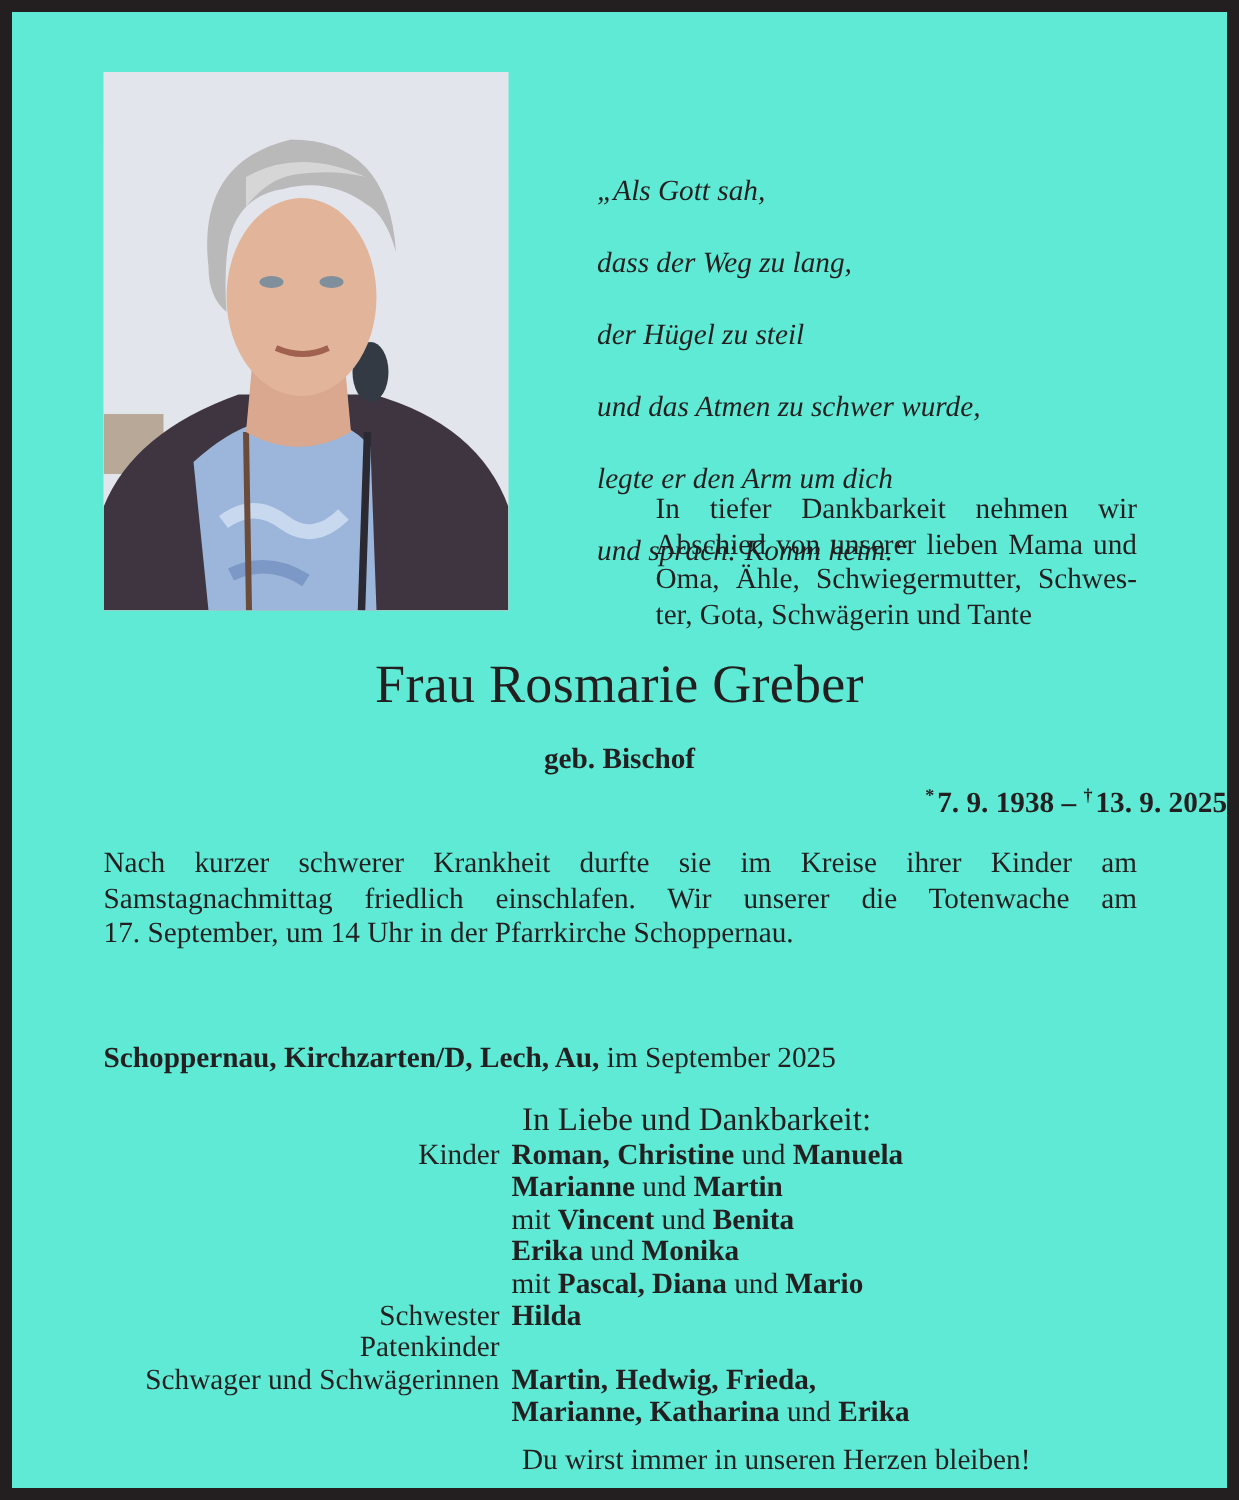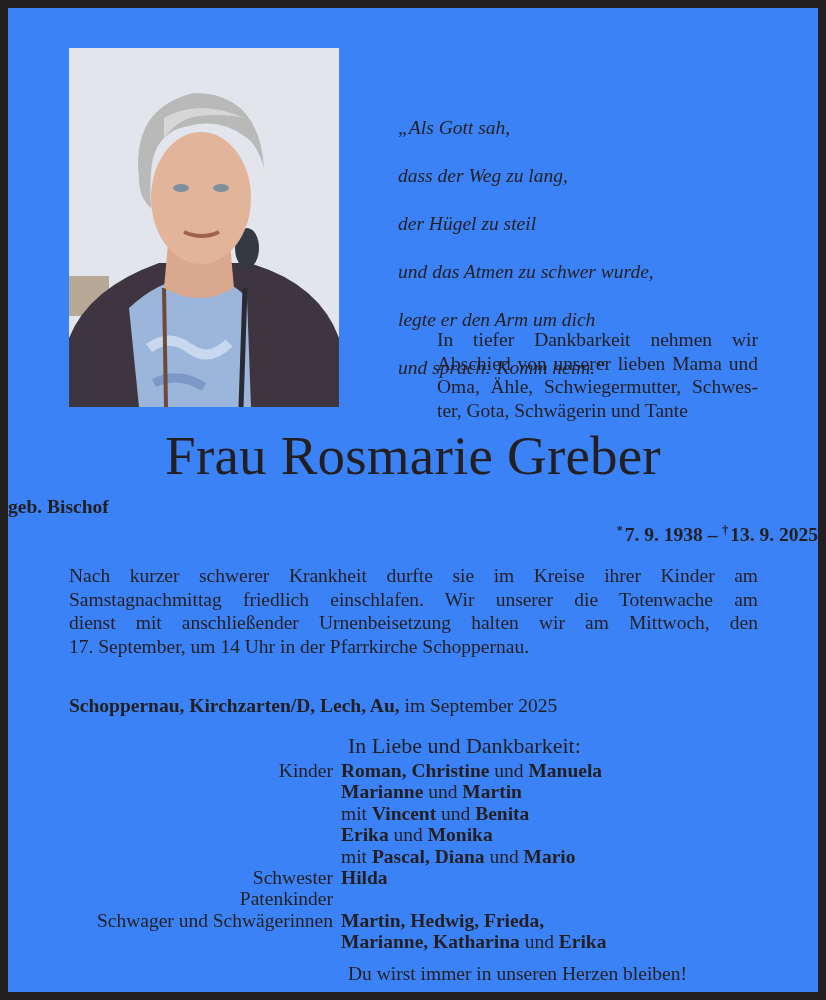--- a/index.html
+++ b/index.html
@@ -1,19 +1,19 @@
 <!DOCTYPE html>
 <html><head>
 <meta charset="utf-8">
 <style>
   html, body { margin: 0; padding: 0; background: #231f20; }
   body { width: 826px; height: 1000px; position: relative; overflow: hidden; }
   .frame {
     position: absolute; left: 8px; top: 8px; width: 810px; height: 984px;
-    background: #3b82f6; color: #231f20;
+    background: #5eead4; color: #231f20;
     font-family: "Liberation Serif", "DejaVu Serif", serif;
   }
   .photo {
     position: absolute; left: 61px; top: 40px; width: 270px; height: 359px;
     background: linear-gradient(180deg, #dfe4ea 0%, #e4e8ee 60%, #d9dde3 100%);
     overflow: hidden;
   }
   .photo svg { width: 100%; height: 100%; display: block; }
   .quote {
     position: absolute; left: 390px; top: 84px;
@@ -22,24 +22,24 @@
   }
   .intro {
     position: absolute; left: 389px; top: 320px; width: 361px;
     font-size: 19.5px; line-height: 23.5px; text-align: justify;
     hyphens: manual;
   }
   .intro span { display: block; text-align: justify; text-align-last: justify; margin-left: 40px; }
   .intro span.last { text-align-last: left; }
   .name {
     position: absolute; left: 0; width: 810px; top: 418px; text-align: center;
-    font-size: 55px; line-height: 60px; letter-spacing: 0.2px;
+    font-size: 36px; line-height: 60px; letter-spacing: 0.2px;
   }
   .birthname {
-    position: absolute; left: 0; width: 810px; top: 488px; text-align: left;
+    position: absolute; left: 0; width: 810px; top: 488px; text-align: center;
     font-weight: bold; font-size: 19.5px; line-height: 22px;
   }
   .dates {
     position: absolute; left: 0; width: 810px; top: 510px; text-align: right;
     font-weight: bold; font-size: 19.5px; line-height: 24px;
   }
   .dates sup { font-size: 12px; vertical-align: 7px; margin-right: 2px; }
   .body-text {
     position: absolute; left: 61px; top: 556px; width: 689px;
     font-size: 19.5px; line-height: 23.6px;
@@ -118,21 +118,20 @@
 
   <div class="birthname">geb. Bischof</div>
 
   <div class="dates">
     <sup>*</sup><span>7. 9. 1938</span><span> – </span><sup>†</sup><span>13. 9. 2025</span>
   </div>
 
   <div class="body-text">
     <span>Nach kurzer schwerer Krankheit durfte sie im Kreise ihrer Kinder am</span>
     <span>Samstagnachmittag friedlich einschlafen. Wir unserer die Totenwache am</span>
-    <span>dienst mit anschließender Urnenbeisetzung halten wir am Mittwoch, den</span>
     <span class="last">17. September, um 14 Uhr in der Pfarrkirche Schoppernau.</span>
   </div>
 
   <div class="place">
     <b>Schoppernau, Kirchzarten/D, Lech, Au,</b><span> im September 2025</span>
   </div>
 
   <div class="signoff">In Liebe und Dankbarkeit:</div>
 
   <div class="family" id="family">

